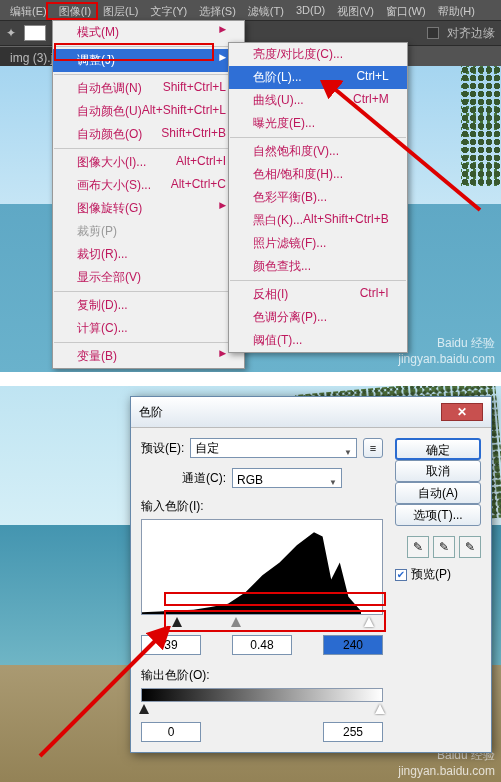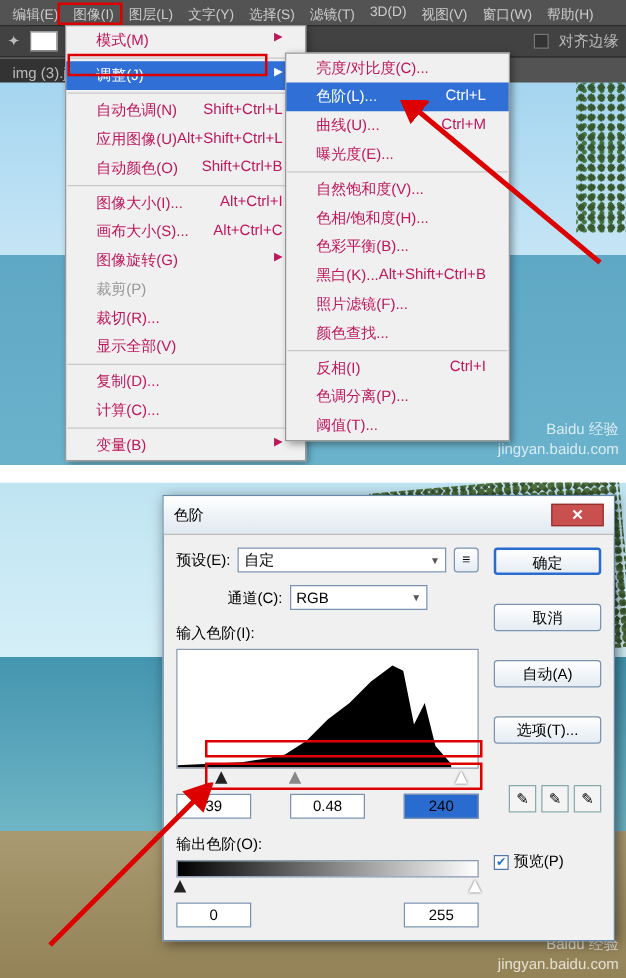--- a/index.html
+++ b/index.html
@@ -44,24 +44,24 @@
 .panel-bottom{position:relative;height:398px;margin-top:14px;overflow:hidden}
 .photo2{position:absolute;inset:0;background:linear-gradient(to bottom,#bfe4f2 0%,#d5eff7 35%,#4495b0 35%,#6fb5c5 70%,#aa9a72 70%,#938256 100%)}
 .tree2{position:absolute;top:0;right:0;width:200px;height:140px;background:radial-gradient(circle,#233d10 2px,transparent 2px) 0 0/6px 6px,radial-gradient(circle,#3a5a1a 3px,transparent 3px) 2px 3px/7px 7px;opacity:.85;transform:rotate(-5deg)}
 
 
 .dialog{position:absolute;left:130px;top:10px;width:362px;background:#f0f0f0;border:1px solid #6688aa;box-shadow:2px 2px 10px rgba(0,0,0,.5);z-index:10}
 .dlg-title{background:linear-gradient(to bottom,#fff,#e0e8f0);padding:6px 8px;display:flex;justify-content:space-between;align-items:center;border-bottom:1px solid #bbb}
 .dlg-close{background:#c8504f;color:#fff;width:42px;height:18px;text-align:center;line-height:16px;border:1px solid #953030;font-weight:bold}
 .dlg-body{padding:10px;display:flex;gap:12px}
 .dlg-left{flex:1}
-.dlg-right{width:86px;display:flex;flex-direction:column;gap:23px}
+.dlg-right{width:86px;display:flex;flex-direction:column;gap:0}
 .dlg-row{display:flex;align-items:center;gap:6px;margin-bottom:10px}
 .dlg-row label{white-space:nowrap}
-.select{height:20px;border:1px solid #7a93b0;background:#fff;padding:0 4px;display:flex;align-items:center;justify-content:space-between;flex:1}
+.select{height:20px;border:1px solid #7a93b0;background:#fff;padding:0 4px;display:flex;align-items:flex-end;justify-content:space-between;flex:1}
 .select .car{font-size:8px;color:#555}
 .btn{height:22px;border:1px solid #7a93b0;background:linear-gradient(#fff,#e5ecf3);text-align:center;line-height:20px;border-radius:3px}
 .btn.primary{border:2px solid #2a6bd0}
 .icon-round{width:20px;height:20px;border:1px solid #7a93b0;border-radius:3px;background:linear-gradient(#fff,#e5ecf3);display:flex;align-items:center;justify-content:center;font-size:11px}
 
 .histo-box{border:1px solid #8a9ab0;background:#fff;height:96px;position:relative;margin:4px 0}
 .histo{position:absolute;left:0;right:0;bottom:0;height:86px}
 .slider-track{height:12px;position:relative;margin-top:-2px}
 .tri{position:absolute;top:0;width:0;height:0;border-left:5px solid transparent;border-right:5px solid transparent}
 .tri.black{border-bottom:10px solid #222}
@@ -131,21 +131,21 @@
       <div class="menu-row hl">
         <span>调整(J)</span>
         <span class="arrow">▶</span>
       </div>
       <div class="menu-sep"></div>
       <div class="menu-row">
         <span>自动色调(N)</span>
         <span>Shift+Ctrl+L</span>
       </div>
       <div class="menu-row">
-        <span>应用图像(U)</span>
+        <span>自动颜色(U)</span>
         <span>Alt+Shift+Ctrl+L</span>
       </div>
       <div class="menu-row">
         <span>自动颜色(O)</span>
         <span>Shift+Ctrl+B</span>
       </div>
       <div class="menu-sep"></div>
       <div class="menu-row">
         <span>图像大小(I)...</span>
         <span>Alt+Ctrl+I</span>

